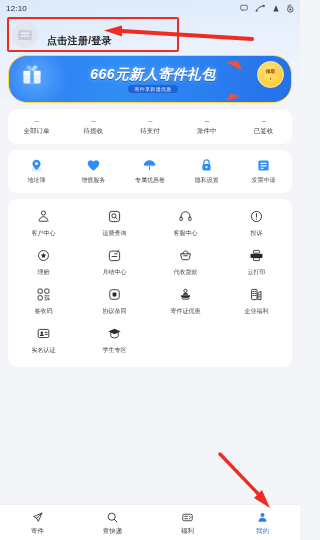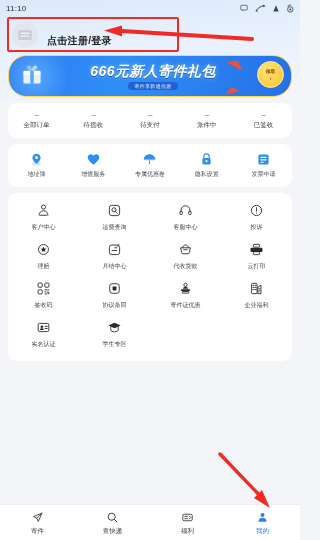--- a/index.html
+++ b/index.html
@@ -36,21 +36,21 @@
   .avatar {
     width:26px; height:26px; border-radius:50%;
     background:#e3e6ee; display:flex; align-items:center; justify-content:center;
     flex:0 0 auto;
   }
   .login-text { font-size:10px; font-weight:bold; color:#1b1b1b; letter-spacing:.3px; }
 
   
   .banner-wrap { position:relative; z-index:2; padding:1px 8px 0 8px; }
   .banner {
-    position:relative; height:42px; border-radius:19px;
+    position:relative; height:48px; border-radius:19px;
     background:linear-gradient(100deg,#2d7cf0 0%,#2f8ef6 40%,#2570e8 100%);
     border:1.5px solid #ffd84d;
     overflow:hidden;
     display:flex; align-items:center; justify-content:center;
   }
   .banner-glow {
     position:absolute; left:-10px; top:-14px; width:70px; height:70px;
     border-radius:50%; background:radial-gradient(circle,#5aa8ff 0%,rgba(45,124,240,0) 70%);
   }
   .banner-gift {
@@ -130,21 +130,21 @@
   .anno-arrow-bottom { position:absolute; left:218px; top:452px; width:60px; height:62px; z-index:6; pointer-events:none; }
 </style>
 </head>
 <body>
 
 <div id="app">
 
   <div class="header-bg"></div>
 
   <div class="statusbar">
-    <span class="status-time">11:10</span>
+    <span class="status-time">12:10</span>
     <span class="status-spacer"></span>
     <span class="status-icons">
       <span>
         <svg width="8" height="8" viewBox="0 0 16 16">
             <rect x="1.5" y="2.5" width="13" height="9.5" rx="1.6" fill="none" stroke="#444" stroke-width="1.4"></rect>
             <path d="M4 12.3 L4 14.6 L6.6 12.3 Z" fill="#444"></path>
           </svg>
       </span>
       <span>
         <svg width="11" height="9" viewBox="0 0 18 14">

